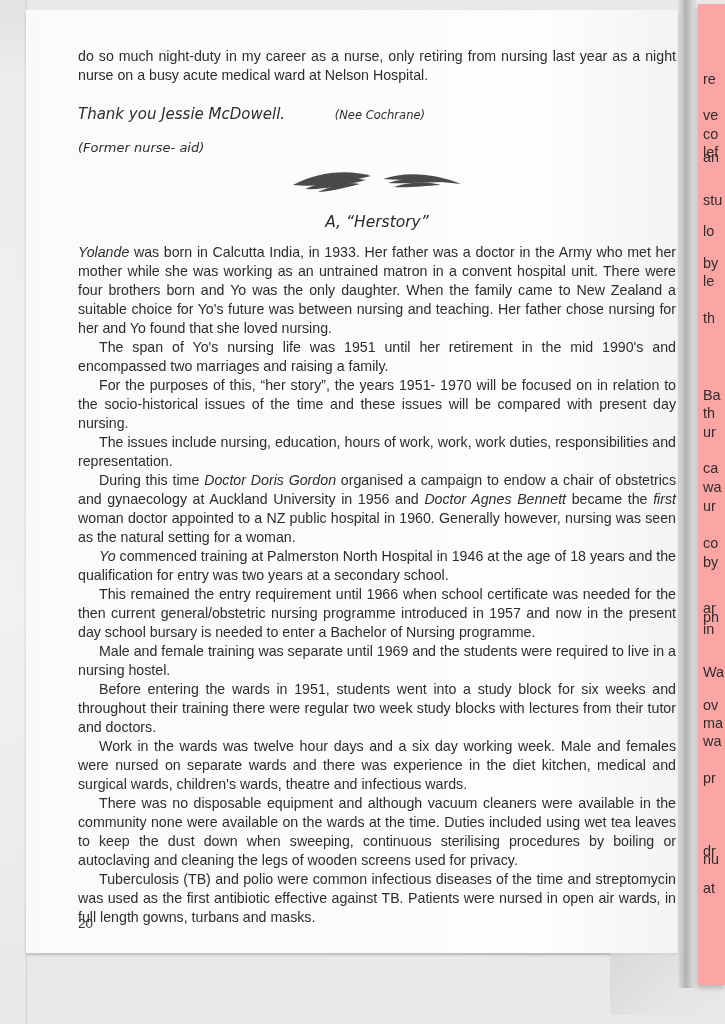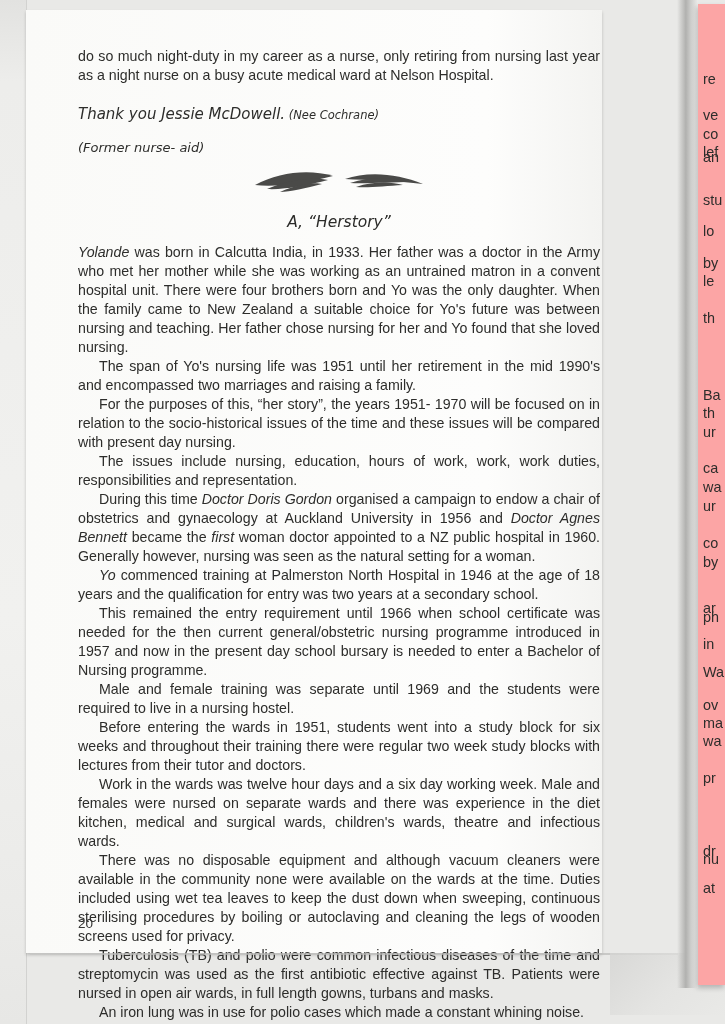--- a/index.html
+++ b/index.html
@@ -9,33 +9,33 @@
     font-family:"Liberation Sans",sans-serif;
   }
   
   .left-strip{
     position:absolute;left:0;top:0;width:26px;height:1024px;
     background:linear-gradient(180deg,#e2e2e0 0%,#ededeb 8%,#f1f1ef 60%,#ebebe9 88%,#e7e7e5 100%);
     border-right:1px solid #d2d2d0;
   }
   
   .main-page{
-    position:absolute;left:26px;top:10px;width:576px;height:943px;
+    position:absolute;left:26px;top:10px;width:652px;height:943px;
     background:linear-gradient(90deg,#fafaf8 0%,#fdfdfc 80%,#f3f3f1 100%);
     box-shadow:0 2px 3px rgba(0,0,0,.20);
   }
   .content{
     position:absolute;left:0;top:0;width:100%;box-sizing:border-box;
     padding:37px 2px 0 52px;
     color:#2d2d2b;font-size:14.2px;line-height:19px;text-align:justify;
   }
   .continuation{margin:0;}
   .signature{margin-top:20px;font-style:italic;font-family:"DejaVu Sans",sans-serif;text-align:left;}
   .sig-main{font-size:15px;}
-  .sig-note{font-size:11.5px;}
+  .sig-note{font-size:11.5px;margin-left:46px;}
   .sig-sub{display:block;font-size:13px;margin-top:13px;}
   .ornament-wrap{text-align:center;margin-top:12px;height:26px;}
   .section-title{
     text-align:center;font-style:italic;font-size:15.5px;margin-top:18px;
     font-family:"DejaVu Sans",sans-serif;color:#2b2b29;
   }
   .body-paragraphs{margin-top:11px;}
   .body-paragraphs p{margin:0;}
   .body-paragraphs p.ind{text-indent:21px;}
   .it{font-style:italic;}
@@ -101,21 +101,20 @@
         <p class="ind"><span>For the purposes of this, “her story”, the years 1951- 1970 will be focused on in relation to the socio-historical issues of the time and these issues will be compared with present day nursing.</span></p>
         <p class="ind"><span>The issues include nursing, education, hours of work, work, work duties, responsibilities and representation.</span></p>
         <p class="ind"><span>During this time </span><span class="it">Doctor Doris Gordon</span><span> organised a campaign to endow a chair of obstetrics and gynaecology at Auckland University in 1956 and </span><span class="it">Doctor Agnes Bennett</span><span> became the </span><span class="it">first</span><span> woman doctor appointed to a NZ public hospital in 1960.  Generally however, nursing was seen as the natural setting for a woman.</span></p>
         <p class="ind"><span class="it">Yo</span><span> commenced training at Palmerston North Hospital in 1946 at the age of 18 years and the qualification for entry was two years at a secondary school.</span></p>
         <p class="ind"><span>This remained the entry requirement until 1966 when school certificate was needed for the then current general/obstetric nursing programme introduced in 1957 and now in the present day school bursary is needed to enter a Bachelor of Nursing programme.</span></p>
         <p class="ind"><span>Male and female training was separate until 1969 and the students were required to live in a nursing hostel.</span></p>
         <p class="ind"><span>Before entering the wards in 1951, students went into a study block for six weeks and throughout their training there were regular two week study blocks with lectures from their tutor and doctors.</span></p>
         <p class="ind"><span>Work in the wards was twelve hour days and a six day working week.  Male and females were nursed on separate wards and there was experience in the diet kitchen, medical and surgical wards, children's wards, theatre and infectious wards.</span></p>
         <p class="ind"><span>There was no disposable equipment and although vacuum cleaners were available in the community none were available on the wards at the time.  Duties included using wet tea leaves to keep the dust down when sweeping, continuous sterilising procedures by boiling or autoclaving and cleaning the legs of wooden screens used for privacy.</span></p>
         <p class="ind"><span>Tuberculosis (TB) and polio were common infectious diseases of the time and streptomycin was used as the first antibiotic effective against TB. Patients were nursed in open air wards, in full length gowns, turbans and masks.</span></p>
-        <p class="ind"><span>An iron lung was in use for polio cases which made a constant whining noise.</span></p>
       </div>
   </div>
 
   <div class="page-number">20</div>
 </div>
 
 <div class="page-bottom-line"></div>
 <div class="bottom-shade"></div>
 <div class="gutter"></div>
 <div class="right-page">
@@ -133,21 +132,21 @@
     <div class="frag" style="top: 382px;">Ba</div>
     <div class="frag" style="top: 400px;">th</div>
     <div class="frag" style="top: 419px;">ur</div>
     <div class="frag" style="top: 455px;">ca</div>
     <div class="frag" style="top: 474px;">wa</div>
     <div class="frag" style="top: 493px;">ur</div>
     <div class="frag" style="top: 530px;">co</div>
     <div class="frag" style="top: 549px;">by</div>
     <div class="frag" style="top: 595px;">ar</div>
     <div class="frag" style="top: 604px;">ph</div>
-    <div class="frag" style="top: 631px;">in</div>
+    <div class="frag" style="top: 616px;">in</div>
     <div class="frag" style="top: 659px;">Wa</div>
     <div class="frag" style="top: 692px;">ov</div>
     <div class="frag" style="top: 710px;">ma</div>
     <div class="frag" style="top: 728px;">wa</div>
     <div class="frag" style="top: 765px;">pr</div>
     <div class="frag" style="top: 846px;">nu</div>
     <div class="frag" style="top: 838px;">dr</div>
     <div class="frag" style="top: 875px;">at</div>
   </div>
 

